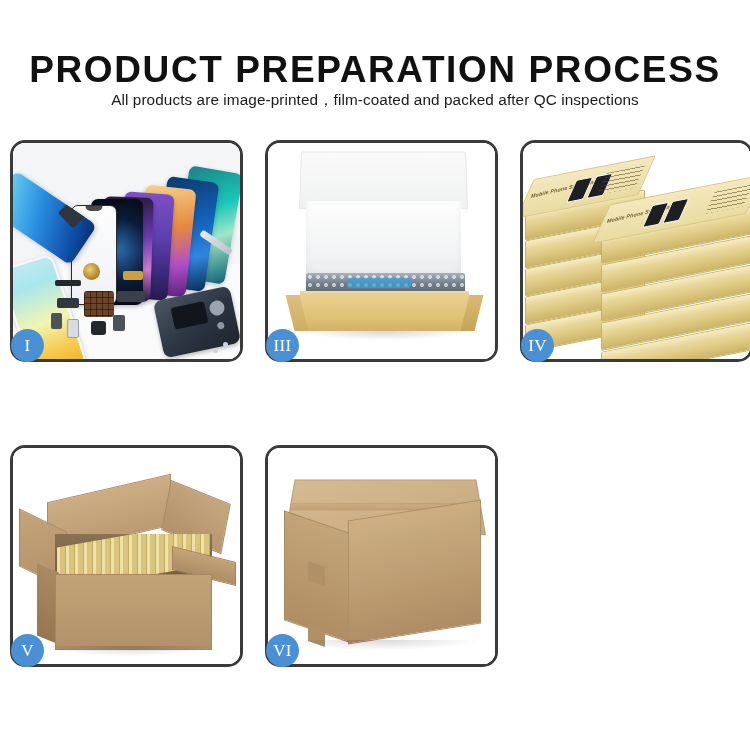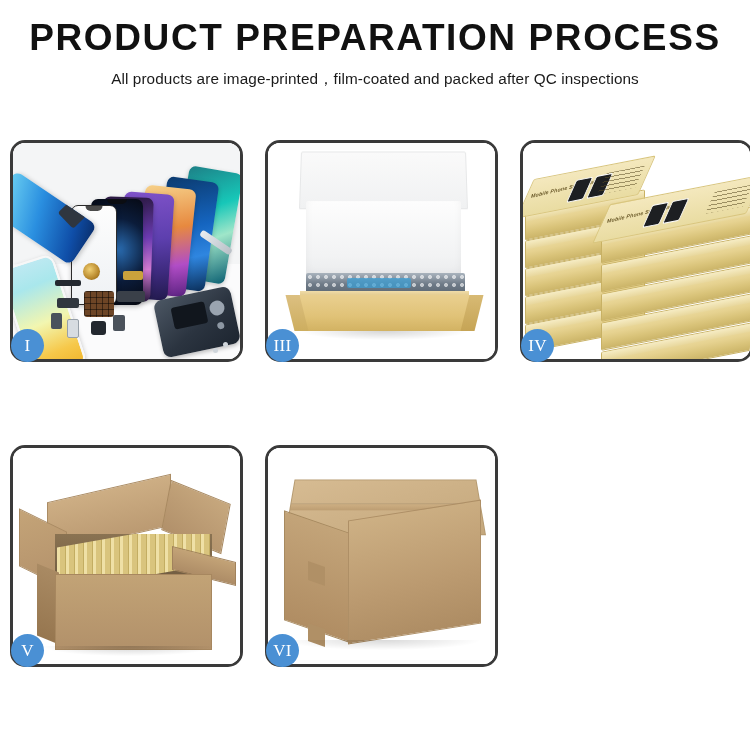--- a/index.html
+++ b/index.html
@@ -12,33 +12,32 @@
     height: 750px;
     font-family: "Liberation Sans", sans-serif;
     color: #111111;
     overflow: hidden;
     position: relative;
   }
 
   
   .header {
     width: 100%;
-    padding-top: 18px;
+    padding-top: 50px;
     text-align: center;
   }
   .page-title {
     font-size: 37px;
     font-weight: bold;
     letter-spacing: 1.6px;
     color: #111111;
     line-height: 1.08;
     white-space: nowrap;
   }
   .page-subtitle {
-    margin-top: 11px;
     font-size: 15.3px;
     font-weight: normal;
     color: #1a1a1a;
     letter-spacing: 0.1px;
     white-space: nowrap;
   }
 
   
   .panel-grid {
     position: absolute;

